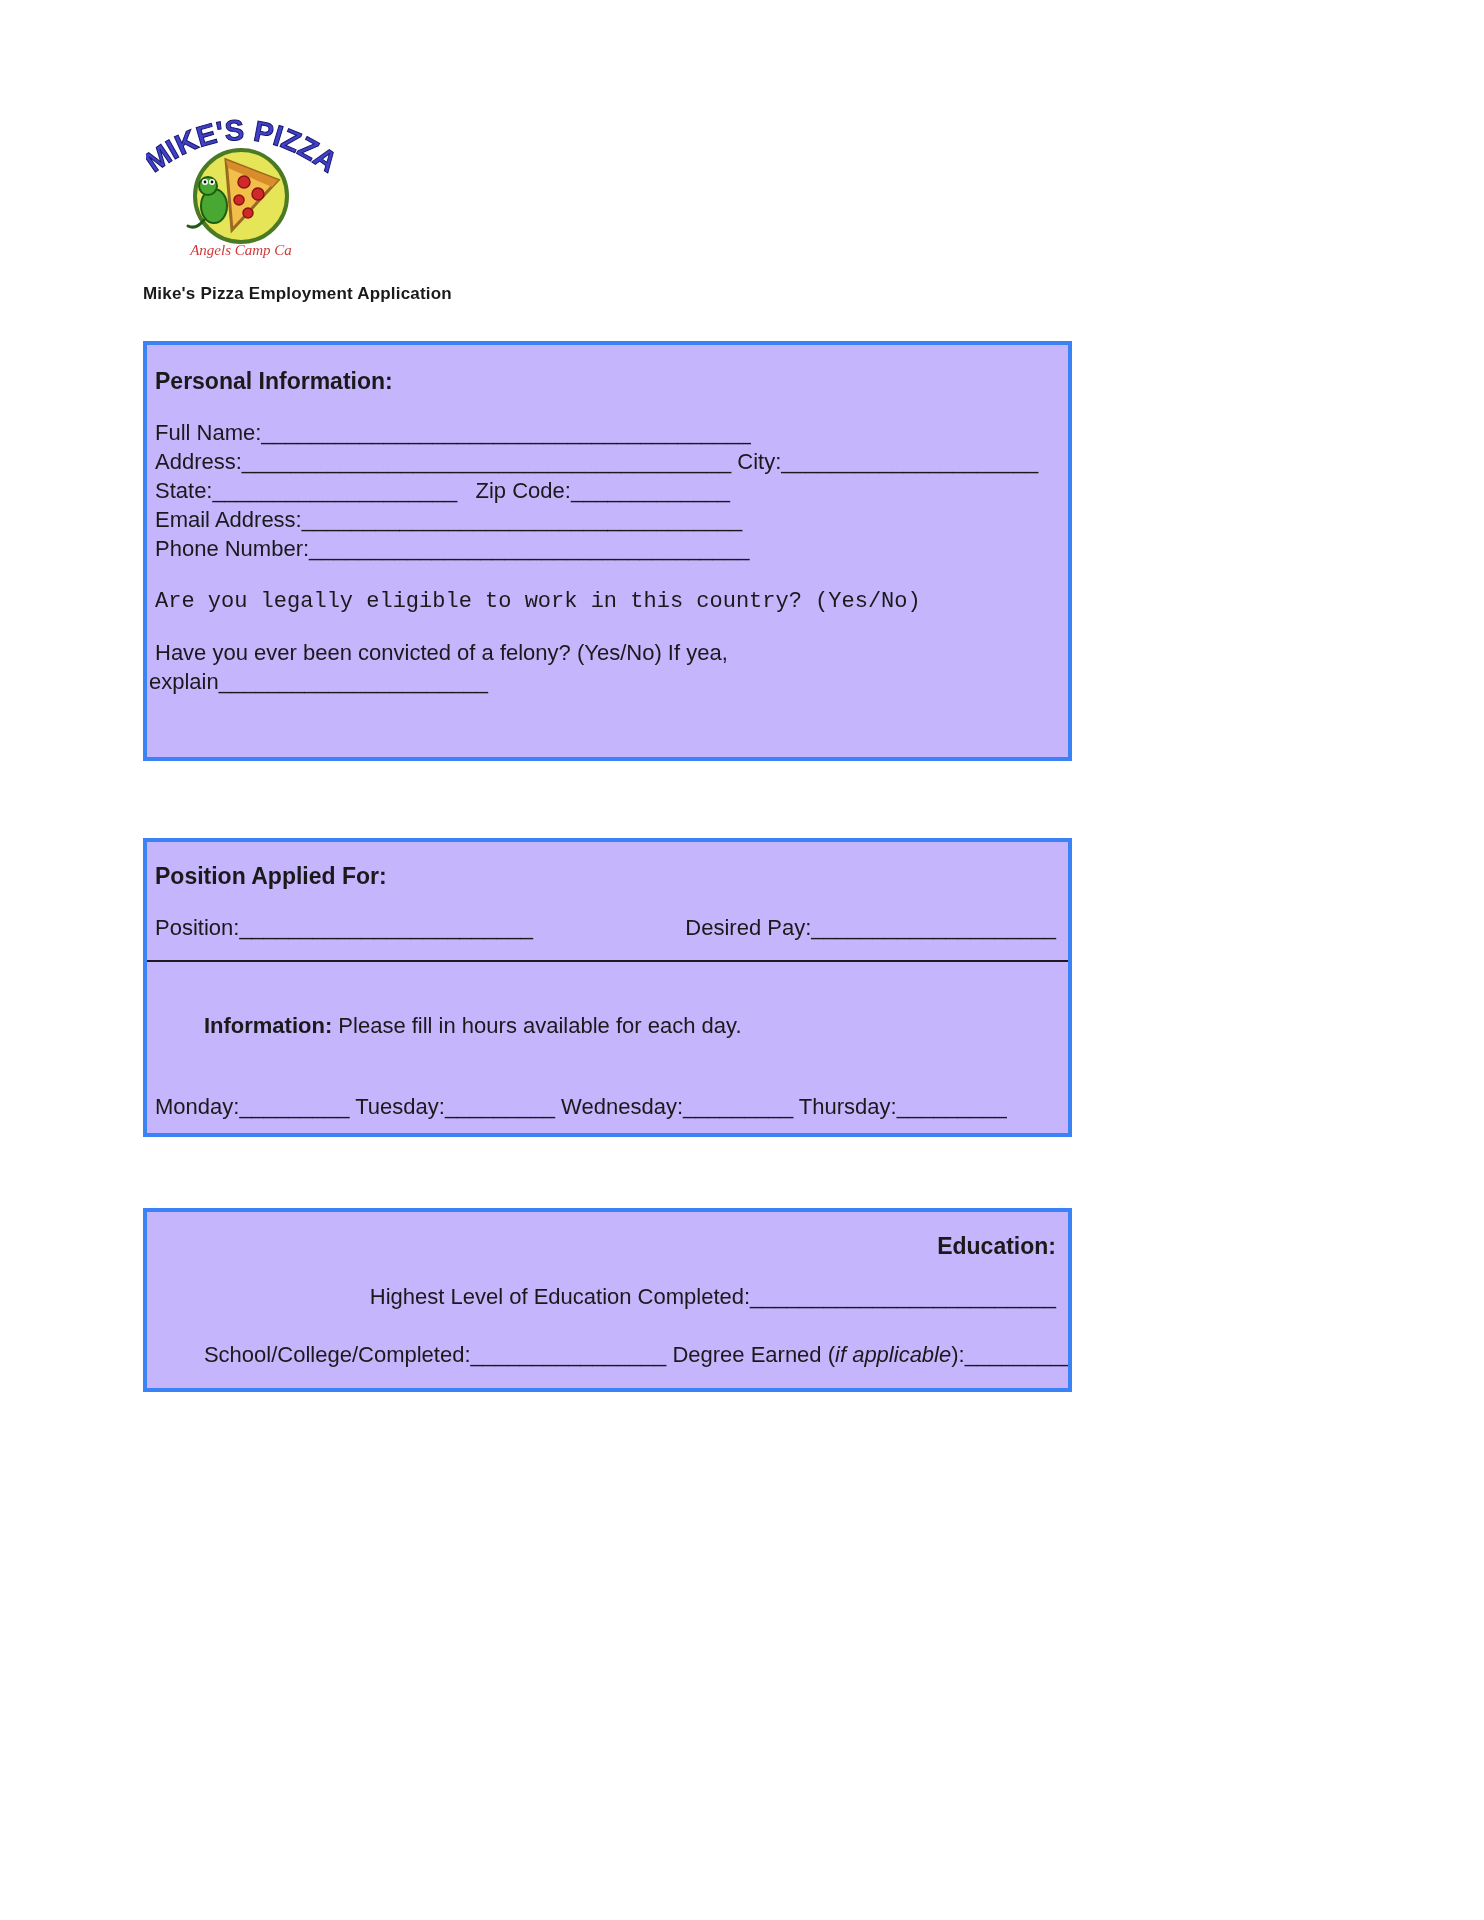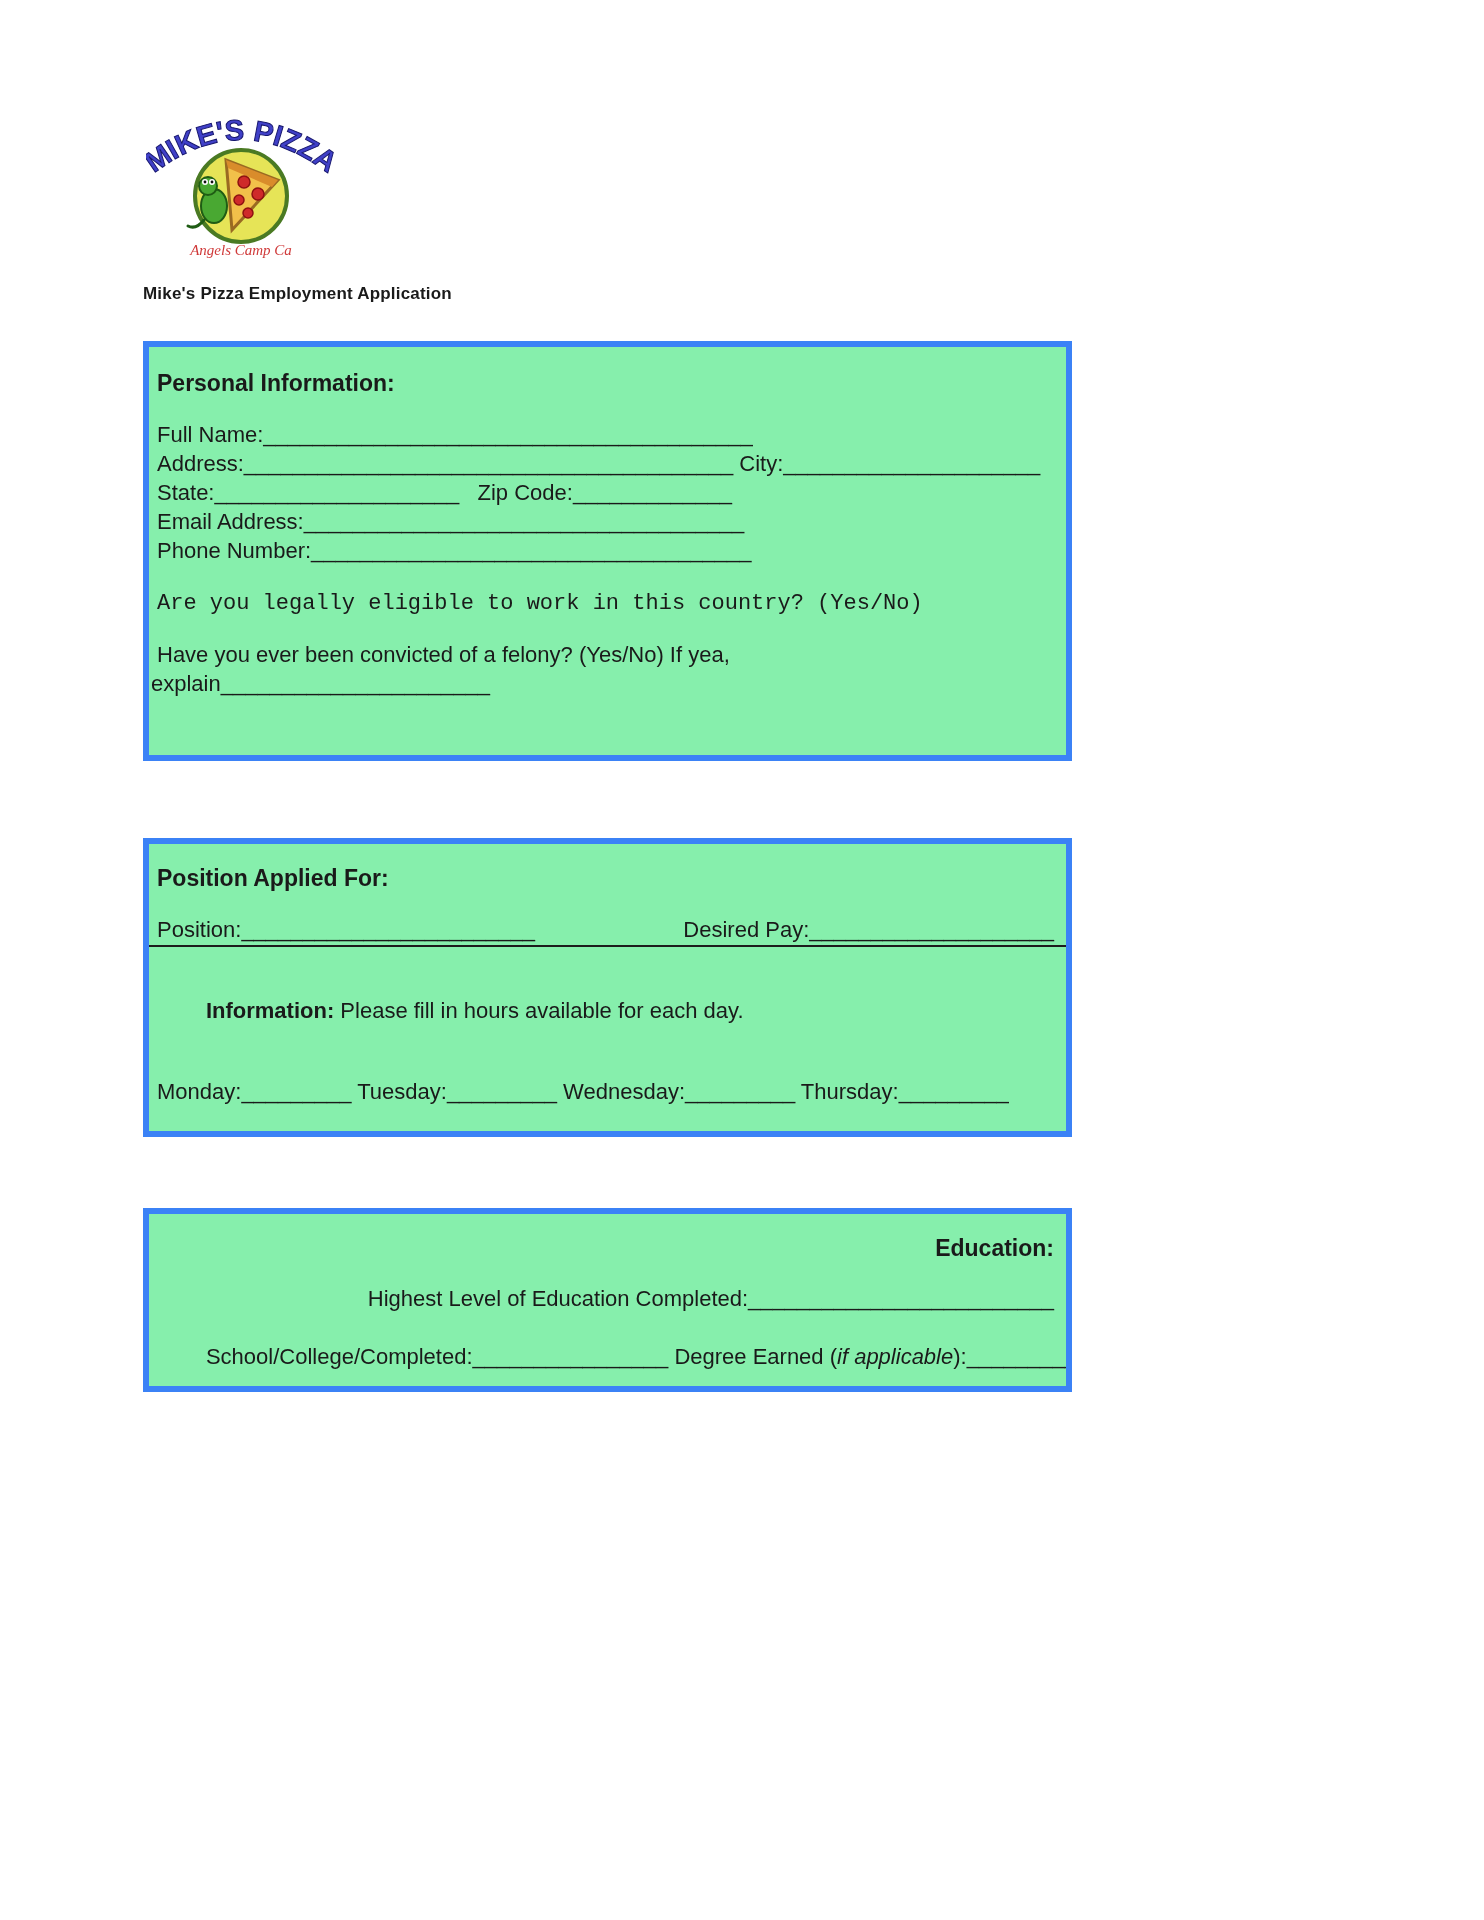--- a/index.html
+++ b/index.html
@@ -27,22 +27,22 @@
     top: 284px;
     font-size: 17px;
     font-weight: bold;
     letter-spacing: 0.2px;
   }
 
   .box {
     position: absolute;
     left: 143px;
     width: 929px;
-    border: 6px solid #3b82f6;
-    background: #86efac;
+    border: 4px solid #3b82f6;
+    background: #c4b5fd;
     overflow: hidden;
   }
   .box-personal  { top: 341px;  height: 420px; padding: 22px 12px 20px 8px; }
   .box-position  { top: 838px;  height: 299px; padding: 0; }
   .box-education { top: 1208px; height: 184px; padding: 20px 12px 20px 8px; text-align: right; }
 
   .heading {
     font-size: 23px;
     font-weight: bold;
     line-height: 29px;
@@ -50,21 +50,21 @@
     white-space: pre;
   }
   .line {
     font-size: 22px;
     line-height: 29px;
     white-space: pre;
   }
   .spaced   { margin-top: 21px; }
   .outdent  { margin-left: -6px; }
 
-  .box-part          { padding: 20px 12px 1px 8px; }
+  .box-part          { padding: 20px 12px 18px 8px; }
   .box-part.divided  { border-top: 2px solid #1c1c1c; padding: 20px 12px 20px 8px; }
 
   .row { display: flex; column-gap: 38px; justify-content: space-between; }
 
   .bold   { font-weight: bold; }
   .italic { font-style: italic; }
 
   .edu-lines .line { margin-top: 0; }
   .edu-lines .line + .line { margin-top: 0; }
 </style>

